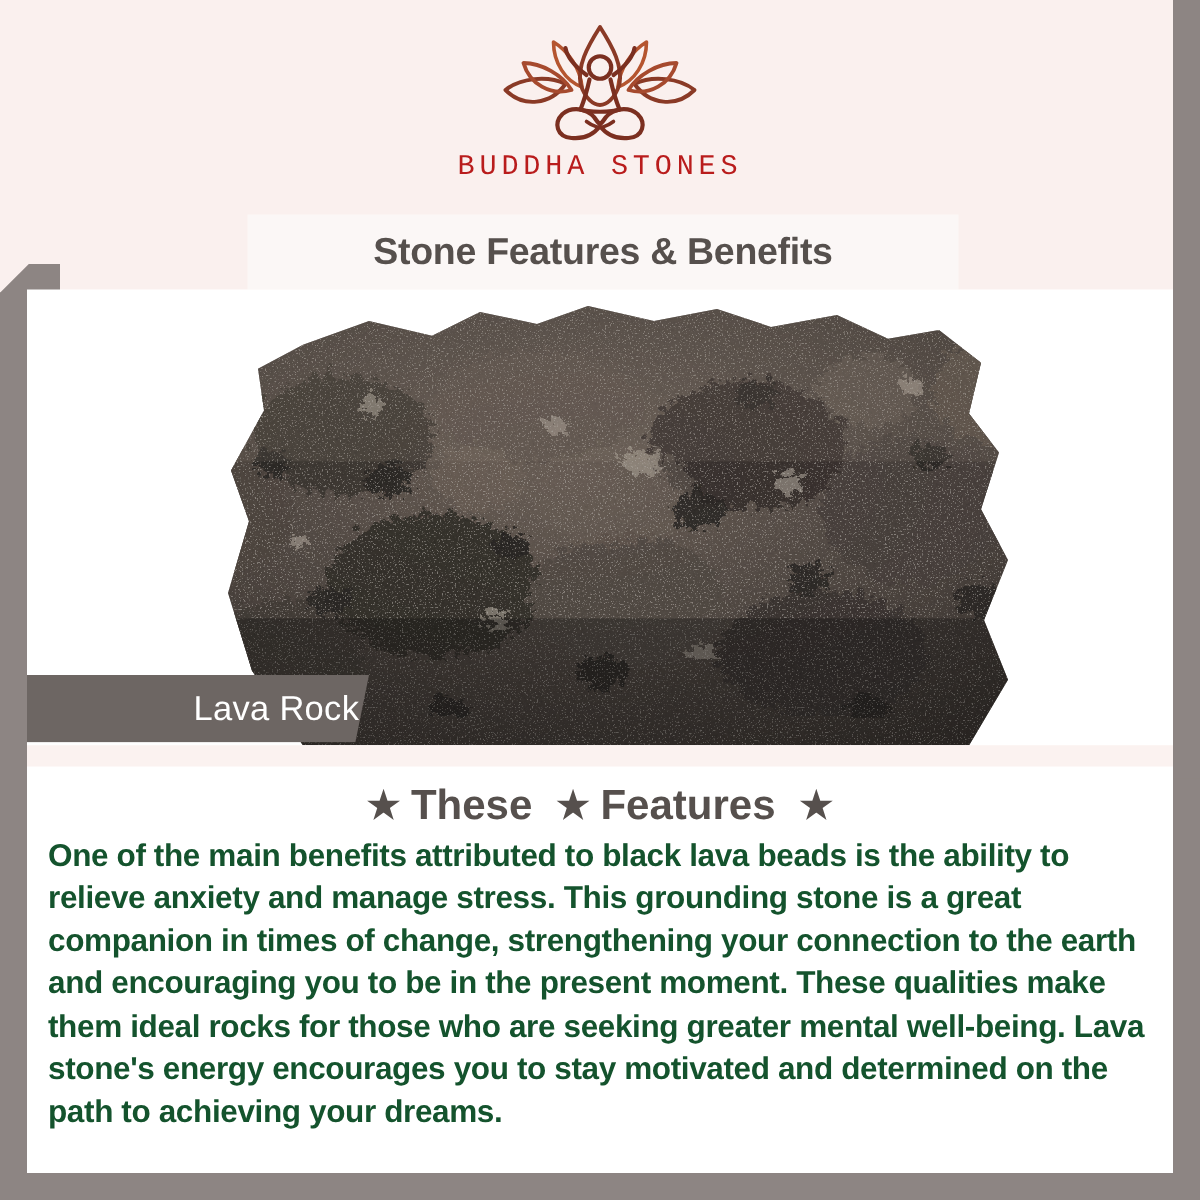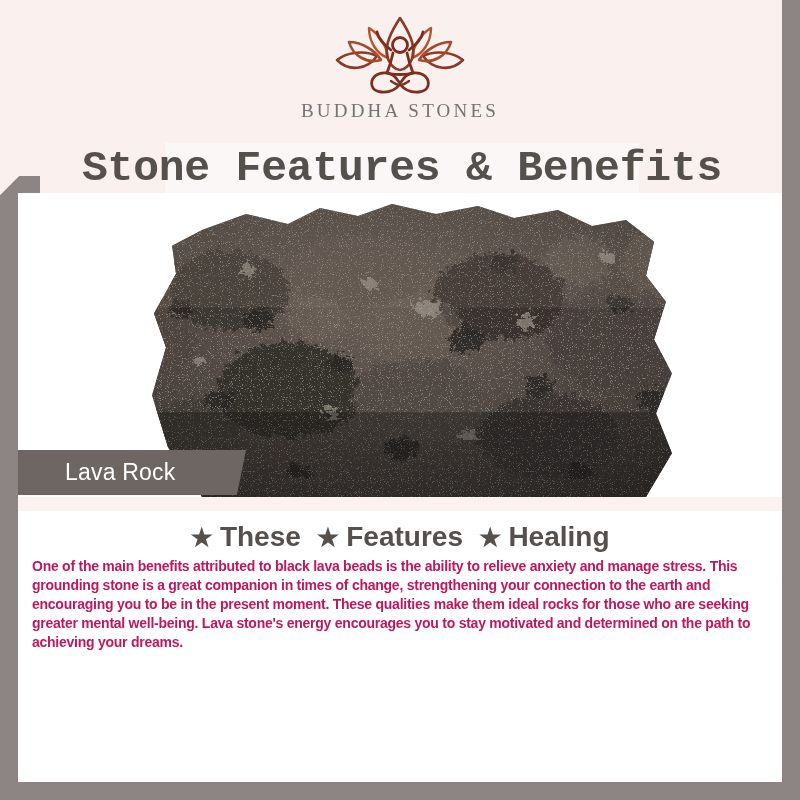--- a/index.html
+++ b/index.html
@@ -48,56 +48,56 @@
 
   
   .header{
     position:absolute;left:18px;top:0;width:764px;height:143px;
     background:#faf0ee;
     display:flex;flex-direction:column;align-items:center;justify-content:flex-start;
   }
   .logo-mark{margin-top:14px;width:150px;height:84px;display:block;}
   .brand-name{
     margin-top:2px;
-    font-family:Liberation Serif, serif;
-    font-size:19px;letter-spacing:3.2px;color:#737373;font-weight:400;
+    font-family:Liberation Mono, monospace;
+    font-size:19px;letter-spacing:3.2px;color:#b91c1c;font-weight:400;
     white-space:nowrap;
   }
 
   
   .title-banner{
     position:absolute;left:165px;top:143px;width:474px;height:50px;
     background:#fbf7f6;
     display:flex;align-items:center;justify-content:center;
   }
   .title-text{
-    font-size:43px;font-weight:700;color:#56504d;
+    font-size:25px;font-weight:700;color:#56504d;
     letter-spacing:-0.2px;white-space:nowrap;
-    font-family:Liberation Mono, monospace;
+    font-family:Liberation Sans, sans-serif;
   }
 
   
   .photo-panel{
     position:absolute;left:18px;top:193px;width:764px;height:304px;
     background:#ffffff;overflow:hidden;
   }
   .rock{
     position:absolute;left:88px;top:5px;width:600px;height:299px;
     overflow:hidden;
   }
   .rock svg{display:block;width:100%;height:100%;}
 
   .stone-label{
     position:absolute;left:0px;top:257px;width:228px;height:45px;
     background:#6d6663;
     display:flex;align-items:center;
     clip-path:polygon(0 0,100% 0,96% 100%,0 100%);
   }
   .stone-label span{
-    color:#ffffff;font-size:23px;font-weight:400;padding-left:47px;
+    color:#ffffff;font-size:23px;font-weight:400;padding-left:111px;
     letter-spacing:0.2px;white-space:nowrap;
   }
 
   
   .strip{
     position:absolute;left:18px;top:497px;width:764px;height:14px;
     background:#fbf2f0;
   }
 
   
@@ -110,22 +110,22 @@
     gap:16px;padding-top:10px;
   }
   .feat{
     display:inline-flex;align-items:center;gap:7px;
     font-size:28px;font-weight:700;color:#56504d;white-space:nowrap;
   }
   .star{font-size:25px;line-height:1;color:#56504d;}
 
   .body-copy{
     margin:4px 12px 15px 14px;
-    font-size:14px;line-height:1.355;
-    font-weight:700;color:#be185d;
+    font-size:21px;line-height:1.355;
+    font-weight:700;color:#14532d;
     letter-spacing:-0.25px;
     text-align:left;
   }
 </style>
 </head>
 <body>
 
 <div class="card">
 
   <div class="cream-base"></div>
@@ -271,20 +271,19 @@
       <div class="feat">
         <span class="star">★</span>
         <span>These</span>
       </div>
       <div class="feat">
         <span class="star">★</span>
         <span>Features</span>
       </div>
       <div class="feat">
         <span class="star">★</span>
-        <span>Healing</span>
       </div>
     </div>
 
     <p class="body-copy">One of the main benefits attributed to black lava beads is the ability to relieve anxiety and manage stress. This grounding stone is a great companion in times of change, strengthening your connection to the earth and encouraging you to be in the present moment. These qualities make them ideal rocks for those who are seeking greater mental well-being. Lava stone's energy encourages you to stay motivated and determined on the path to achieving your dreams.</p>
   </div>
 
 </div>
 
 </body></html>

